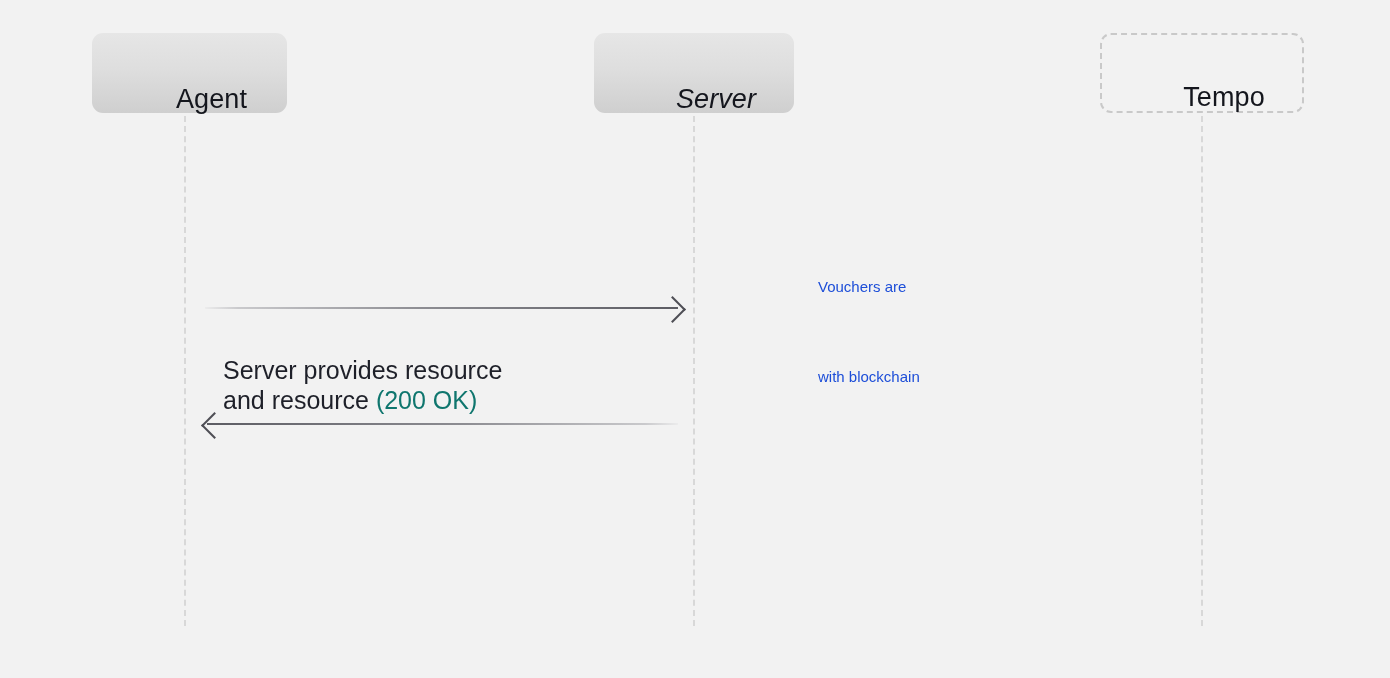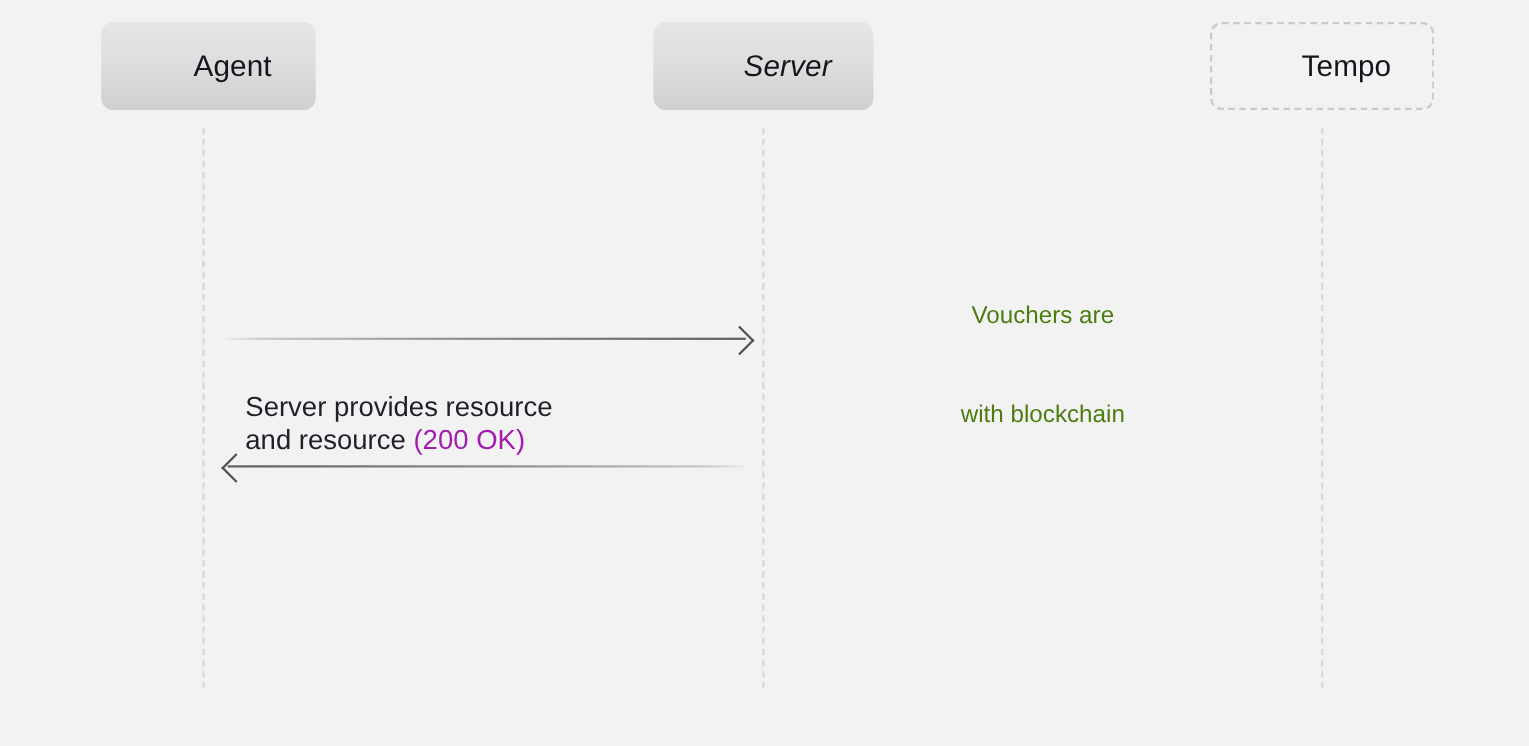--- a/index.html
+++ b/index.html
@@ -26,25 +26,25 @@
     position: absolute;
     width: 0;
     border-left: 2px dashed #d8d8d8;
     top: 116px;
     height: 510px;
   }
 
   
   .participant {
     position: absolute;
-    top: 20px;
+    top: 33px;
     height: 80px;
     border-radius: 11px;
     display: flex;
-    align-items: center;
+    align-items: flex-end;
     justify-content: center;
     box-sizing: border-box;
     padding-left: 44px;
   }
   .participant .plabel {
     font-size: 27px;
     color: #14161d;
     letter-spacing: 0.1px;
     line-height: 1;
   }
@@ -69,21 +69,21 @@
     position: absolute;
   }
   .msg-label {
     position: absolute;
     font-size: 25px;
     line-height: 30px;
     color: #1e2029;
     white-space: nowrap;
   }
   .msg-label .code {
-    color: #a21caf;
+    color: #0f766e;
   }
 
   .msg-line {
     position: absolute;
     height: 2px;
   }
   .msg-line.ltr {
     background: linear-gradient(90deg,
         rgba(180,180,184,0.10) 0%,
         rgba(168,168,173,0.55) 7%,
@@ -122,24 +122,23 @@
   #message-response .msg-label { left: 223px; top: 355px; text-align: left; }
   #message-response .msg-line  { left: 207px; top: 423px; width: 471px; }
   #message-response .arrowhead { left: 205px; top: 416px; }
 
   
   #note-tempo {
     position: absolute;
     left: 818px;
     top: 272px;
     width: 260px;
-    text-align: center;
-    font-size: 22px;
+    font-size: 15px;
     line-height: 30px;
-    color: #4d7c0f;
+    color: #1d4ed8;
   }
 </style>
 </head>
 <body>
 
 <div id="diagram">
 
   <div class="lifeline" id="lifeline-agent"></div>
   <div class="lifeline" id="lifeline-server"></div>
   <div class="lifeline" id="lifeline-tempo"></div>

